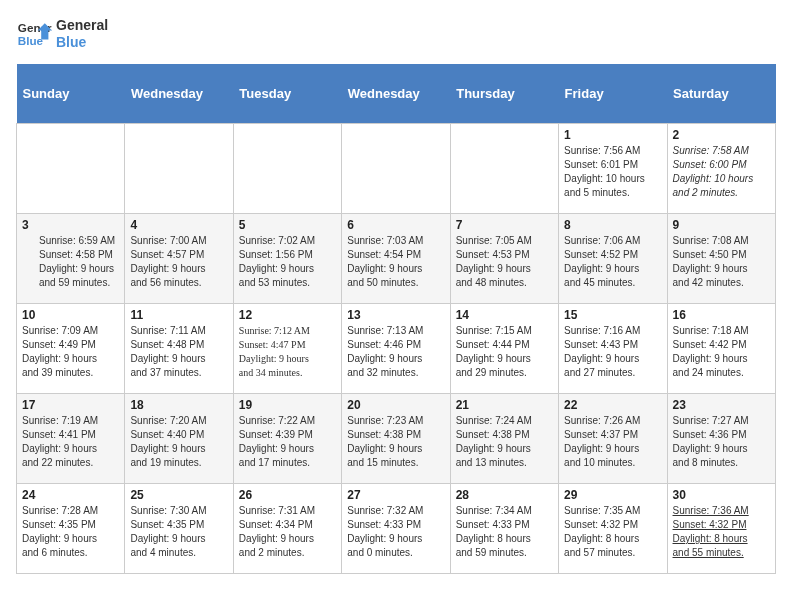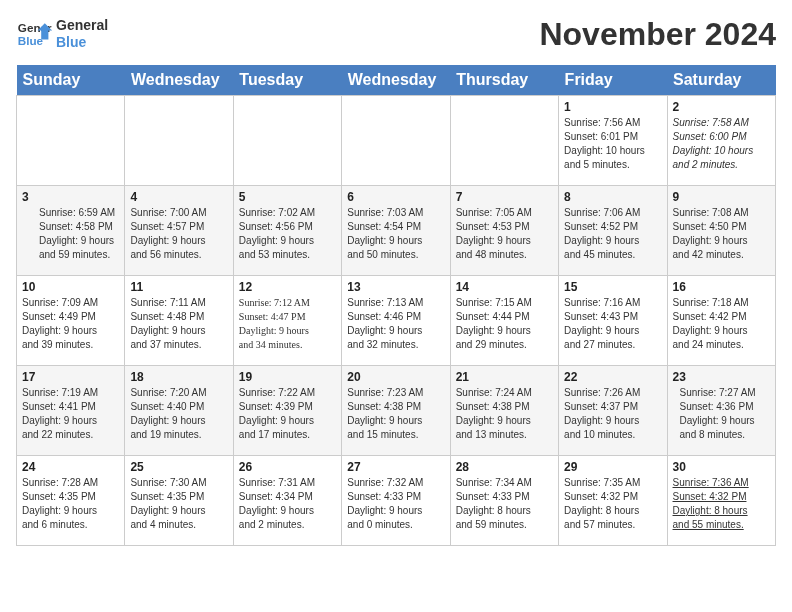--- a/index.html
+++ b/index.html
@@ -39,22 +39,22 @@
     }
     .calendar-table {
       width: 100%;
       border-collapse: collapse;
       font-size: 11px;
     }
     .calendar-table th {
       background-color: #4a7fc1;
       color: white;
       text-align: left;
-      padding: 6px 6px;
-      font-size: 16px;
+      padding: 22px 6px;
+      font-size: 13px;
       font-weight: bold;
     }
     .calendar-table td {
       border: 1px solid #ccc;
       vertical-align: top;
       padding: 4px 5px;
       height: 90px;
       width: calc(100% / 7);
       background: #fff;
     }
@@ -91,21 +91,20 @@
       <text x="2" y="18" font-size="13" font-weight="bold" fill="#333">General</text>
       <text x="2" y="32" font-size="13" font-weight="bold" fill="#4a90d9">Blue</text>
       <polygon points="32,8 40,16 36,16 36,26 28,26 28,16 24,16" fill="#4a90d9"></polygon>
     </svg>
     <div>
       <div style="font-size:14px;font-weight:bold;color:#333;line-height:1.2">General</div>
       <div style="font-size:14px;font-weight:bold;color:#4a90d9;line-height:1.2">Blue</div>
     </div>
   </div>
   <div class="title-area">
-    <div class="month-title">November 2024</div>
   </div>
 </div>
 
 <table class="calendar-table">
   <thead>
     <tr>
     <th>Sunday</th>
         <th>Wednesday</th>
         <th>Tuesday</th>
         <th>Wednesday</th>
@@ -147,21 +146,21 @@
         <td>
           <div class="day-number">4</div>
           <div class="day-info" style="white-space: pre-line;">Sunrise: 7:00 AM
 Sunset: 4:57 PM
 Daylight: 9 hours
 and 56 minutes.</div>
         </td>
         <td>
           <div class="day-number">5</div>
           <div class="day-info" style="white-space: pre-line;">Sunrise: 7:02 AM
-Sunset: 4:56 PM
+Sunset: 1:56 PM
 Daylight: 9 hours
 and 53 minutes.</div>
         </td>
         <td>
           <div class="day-number">6</div>
           <div class="day-info" style="white-space: pre-line;">Sunrise: 7:03 AM
 Sunset: 4:54 PM
 Daylight: 9 hours
 and 50 minutes.</div>
         </td>
@@ -276,21 +275,21 @@
         </td>
         <td>
           <div class="day-number">22</div>
           <div class="day-info" style="white-space: pre-line;">Sunrise: 7:26 AM
 Sunset: 4:37 PM
 Daylight: 9 hours
 and 10 minutes.</div>
         </td>
         <td>
           <div class="day-number">23</div>
-          <div class="day-info" style="white-space: pre-line; margin-left: 7px;">Sunrise: 7:27 AM
+          <div class="day-info" style="white-space: pre-line;">Sunrise: 7:27 AM
 Sunset: 4:36 PM
 Daylight: 9 hours
 and 8 minutes.</div>
         </td>
       </tr>
       <tr class="row-odd">
         <td>
           <div class="day-number">24</div>
           <div class="day-info" style="white-space: pre-line;">Sunrise: 7:28 AM
 Sunset: 4:35 PM

